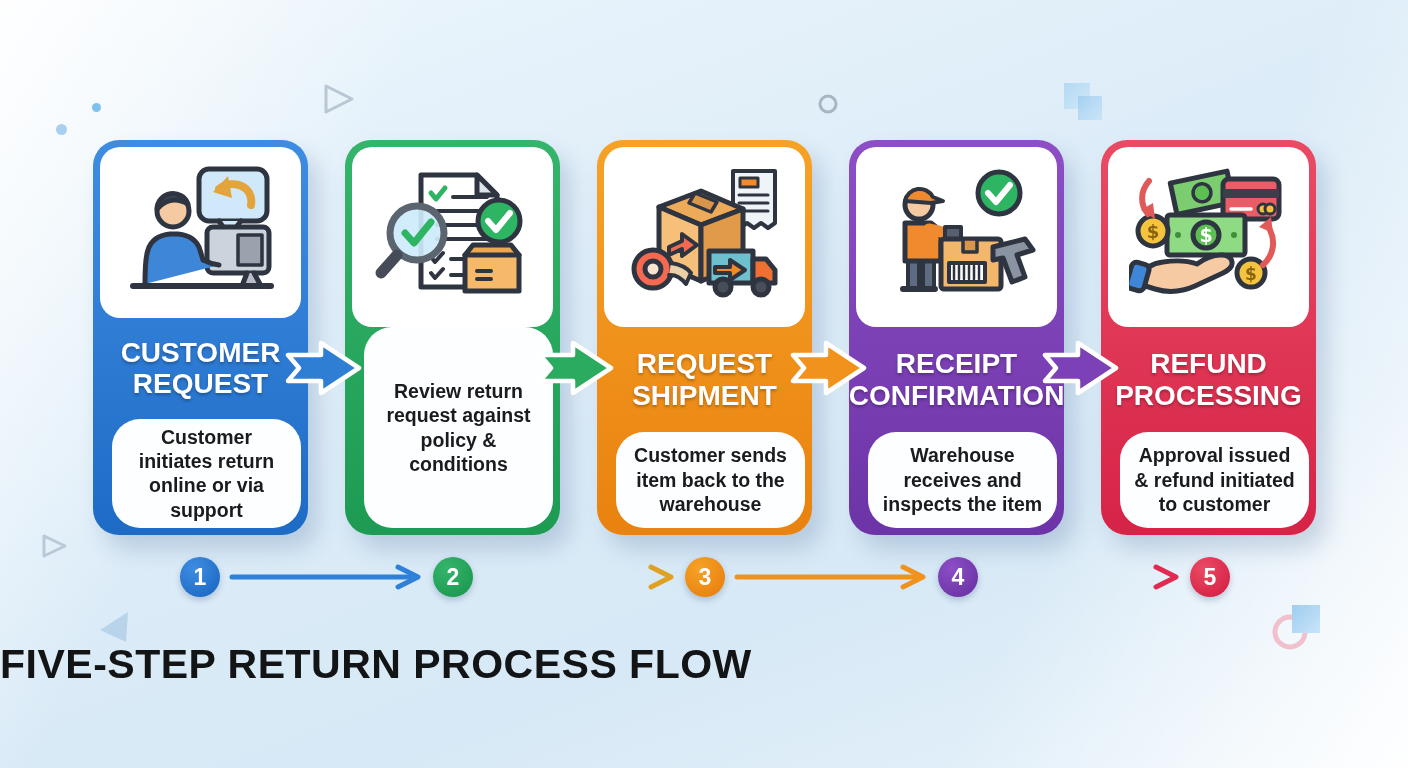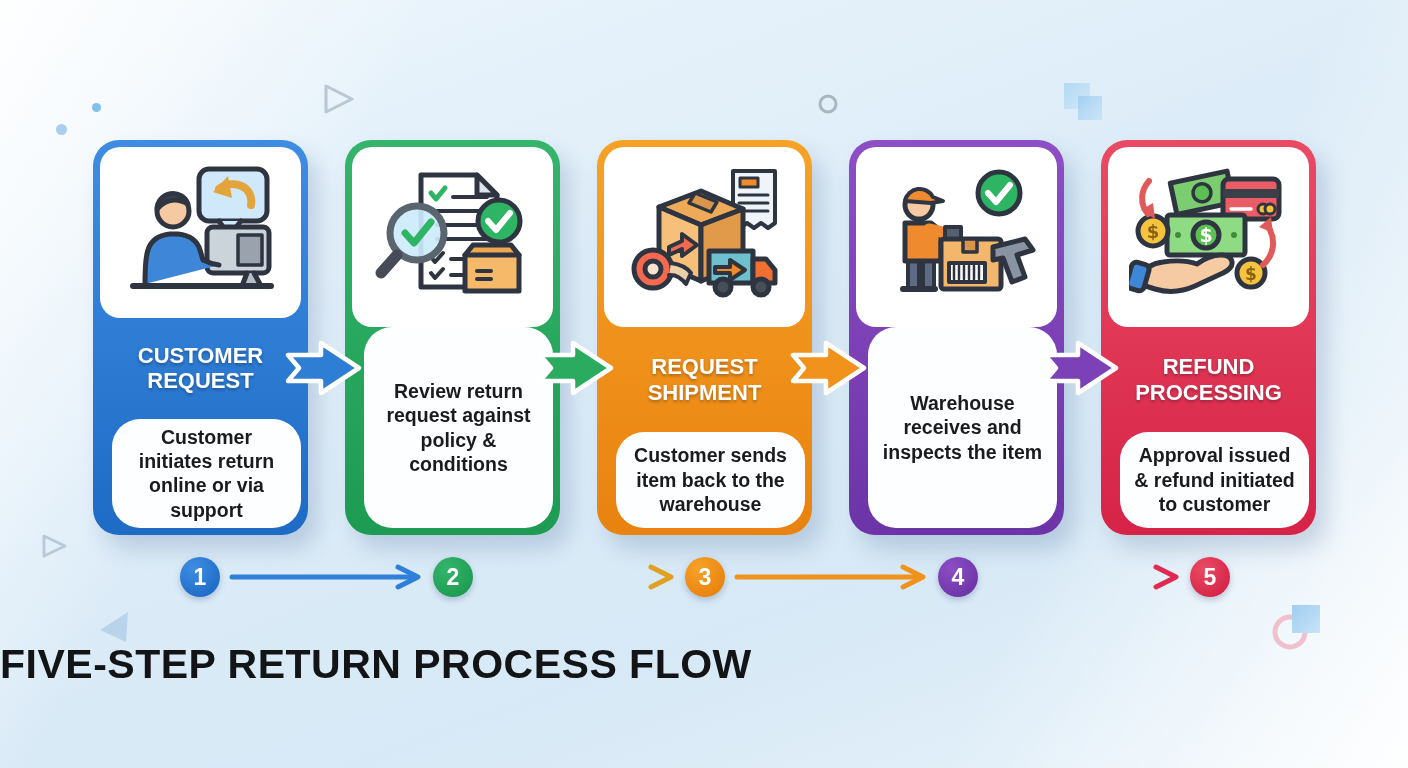--- a/index.html
+++ b/index.html
@@ -34,21 +34,21 @@
   .step-4 { --c1:#8d4ec6; --c2:#6c34a6; }
   .step-5 { --c1:#ea4b64; --c2:#d62347; }
 
   .card-top {
     height:180px; background:#fff; border-radius:20px;
     display:flex; align-items:center; justify-content:center;
   }
   .card-band {
     height:105px; display:flex; align-items:center; justify-content:center;
     text-align:center; padding:0 6px;
-    color:#fff; font-weight:bold; font-size:22px; line-height:1.14;
+    color:#fff; font-weight:bold; font-size:28px; line-height:1.14;
     text-shadow:0 2px 3px rgba(0,0,0,.28);
   }
   .card-bottom {
     flex:1; background:#fdfeff; border-radius:28px;
     display:flex; align-items:center; justify-content:center; text-align:center;
     padding:6px 10px;
     font-weight:bold; font-size:19.5px; line-height:1.25; color:#191b1e;margin-left:12px;
   }
 
   
@@ -205,20 +205,23 @@
             <rect x="68" y="60" width="16" height="12" fill="#566070" stroke-width="4"></rect>
             <circle cx="42" cy="38" r="14" fill="#f5c9a2"></circle>
             <path d="M28 34 a15 15 0 0 1 28 -4 l10 4 -12 2 Z" fill="#ef8a2e" stroke-width="4"></path>
             <rect x="64" y="72" width="60" height="50" rx="3" fill="#f3b76c"></rect>
             <rect x="86" y="72" width="14" height="13" fill="#d9964b" stroke-width="3.5"></rect>
             <rect x="72" y="96" width="36" height="19" fill="#ffffff" stroke-width="4"></rect>
             <path d="M77 99 v13 M82 99 v13 M87 99 v13 M92 99 v13 M97 99 v13 M102 99 v13" stroke-width="2.5"></path>
             <path d="M116 80 l32 -8 8 11 -16 5 8 22 -13 5 -9 -24 -10 2 Z" fill="#8a93a1"></path>
           </g>
         </svg>
+      </div>
+      <div class="card-band">
+        <span>RECEIPT CONFIRMATION</span>
       </div>
       <div class="card-bottom">
         <p>Warehouse receives and inspects the item</p>
       </div>
     </section>
 
     <section class="card step-5">
       <div class="card-top">
         <svg width="160" height="140" viewBox="0 0 160 140">
           <g stroke="#2e3440" stroke-width="5" stroke-linejoin="round" stroke-linecap="round">

